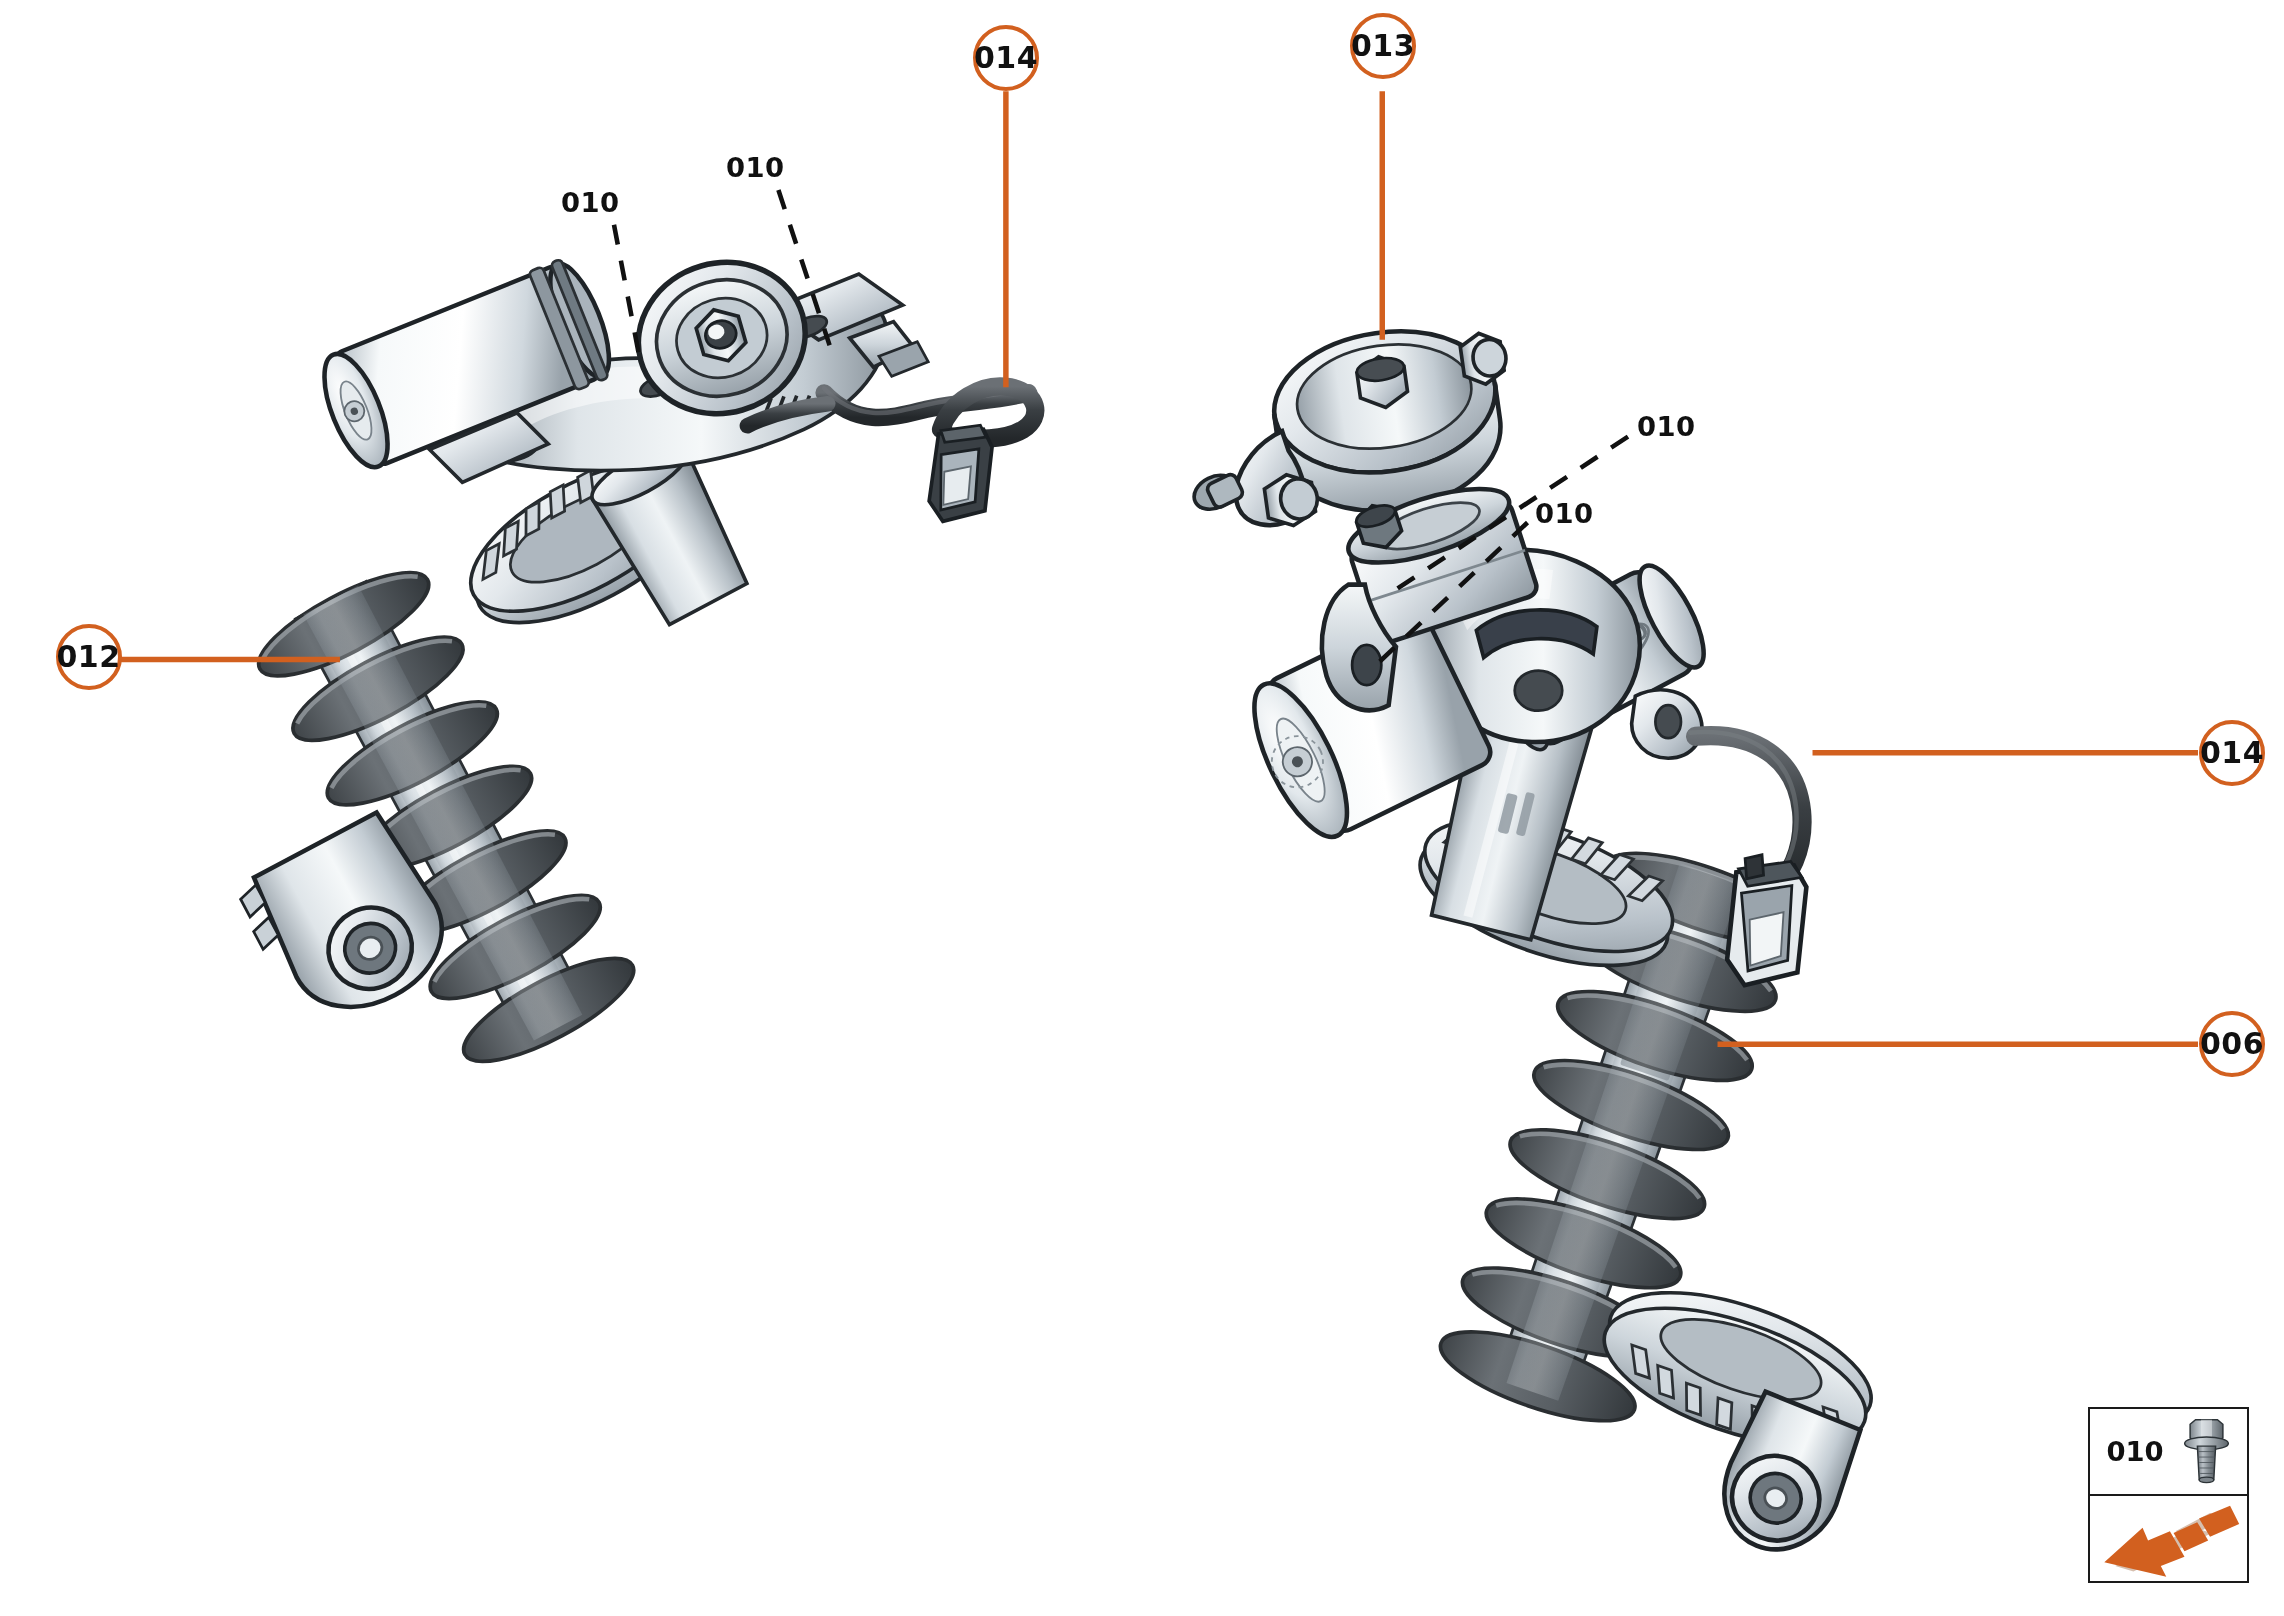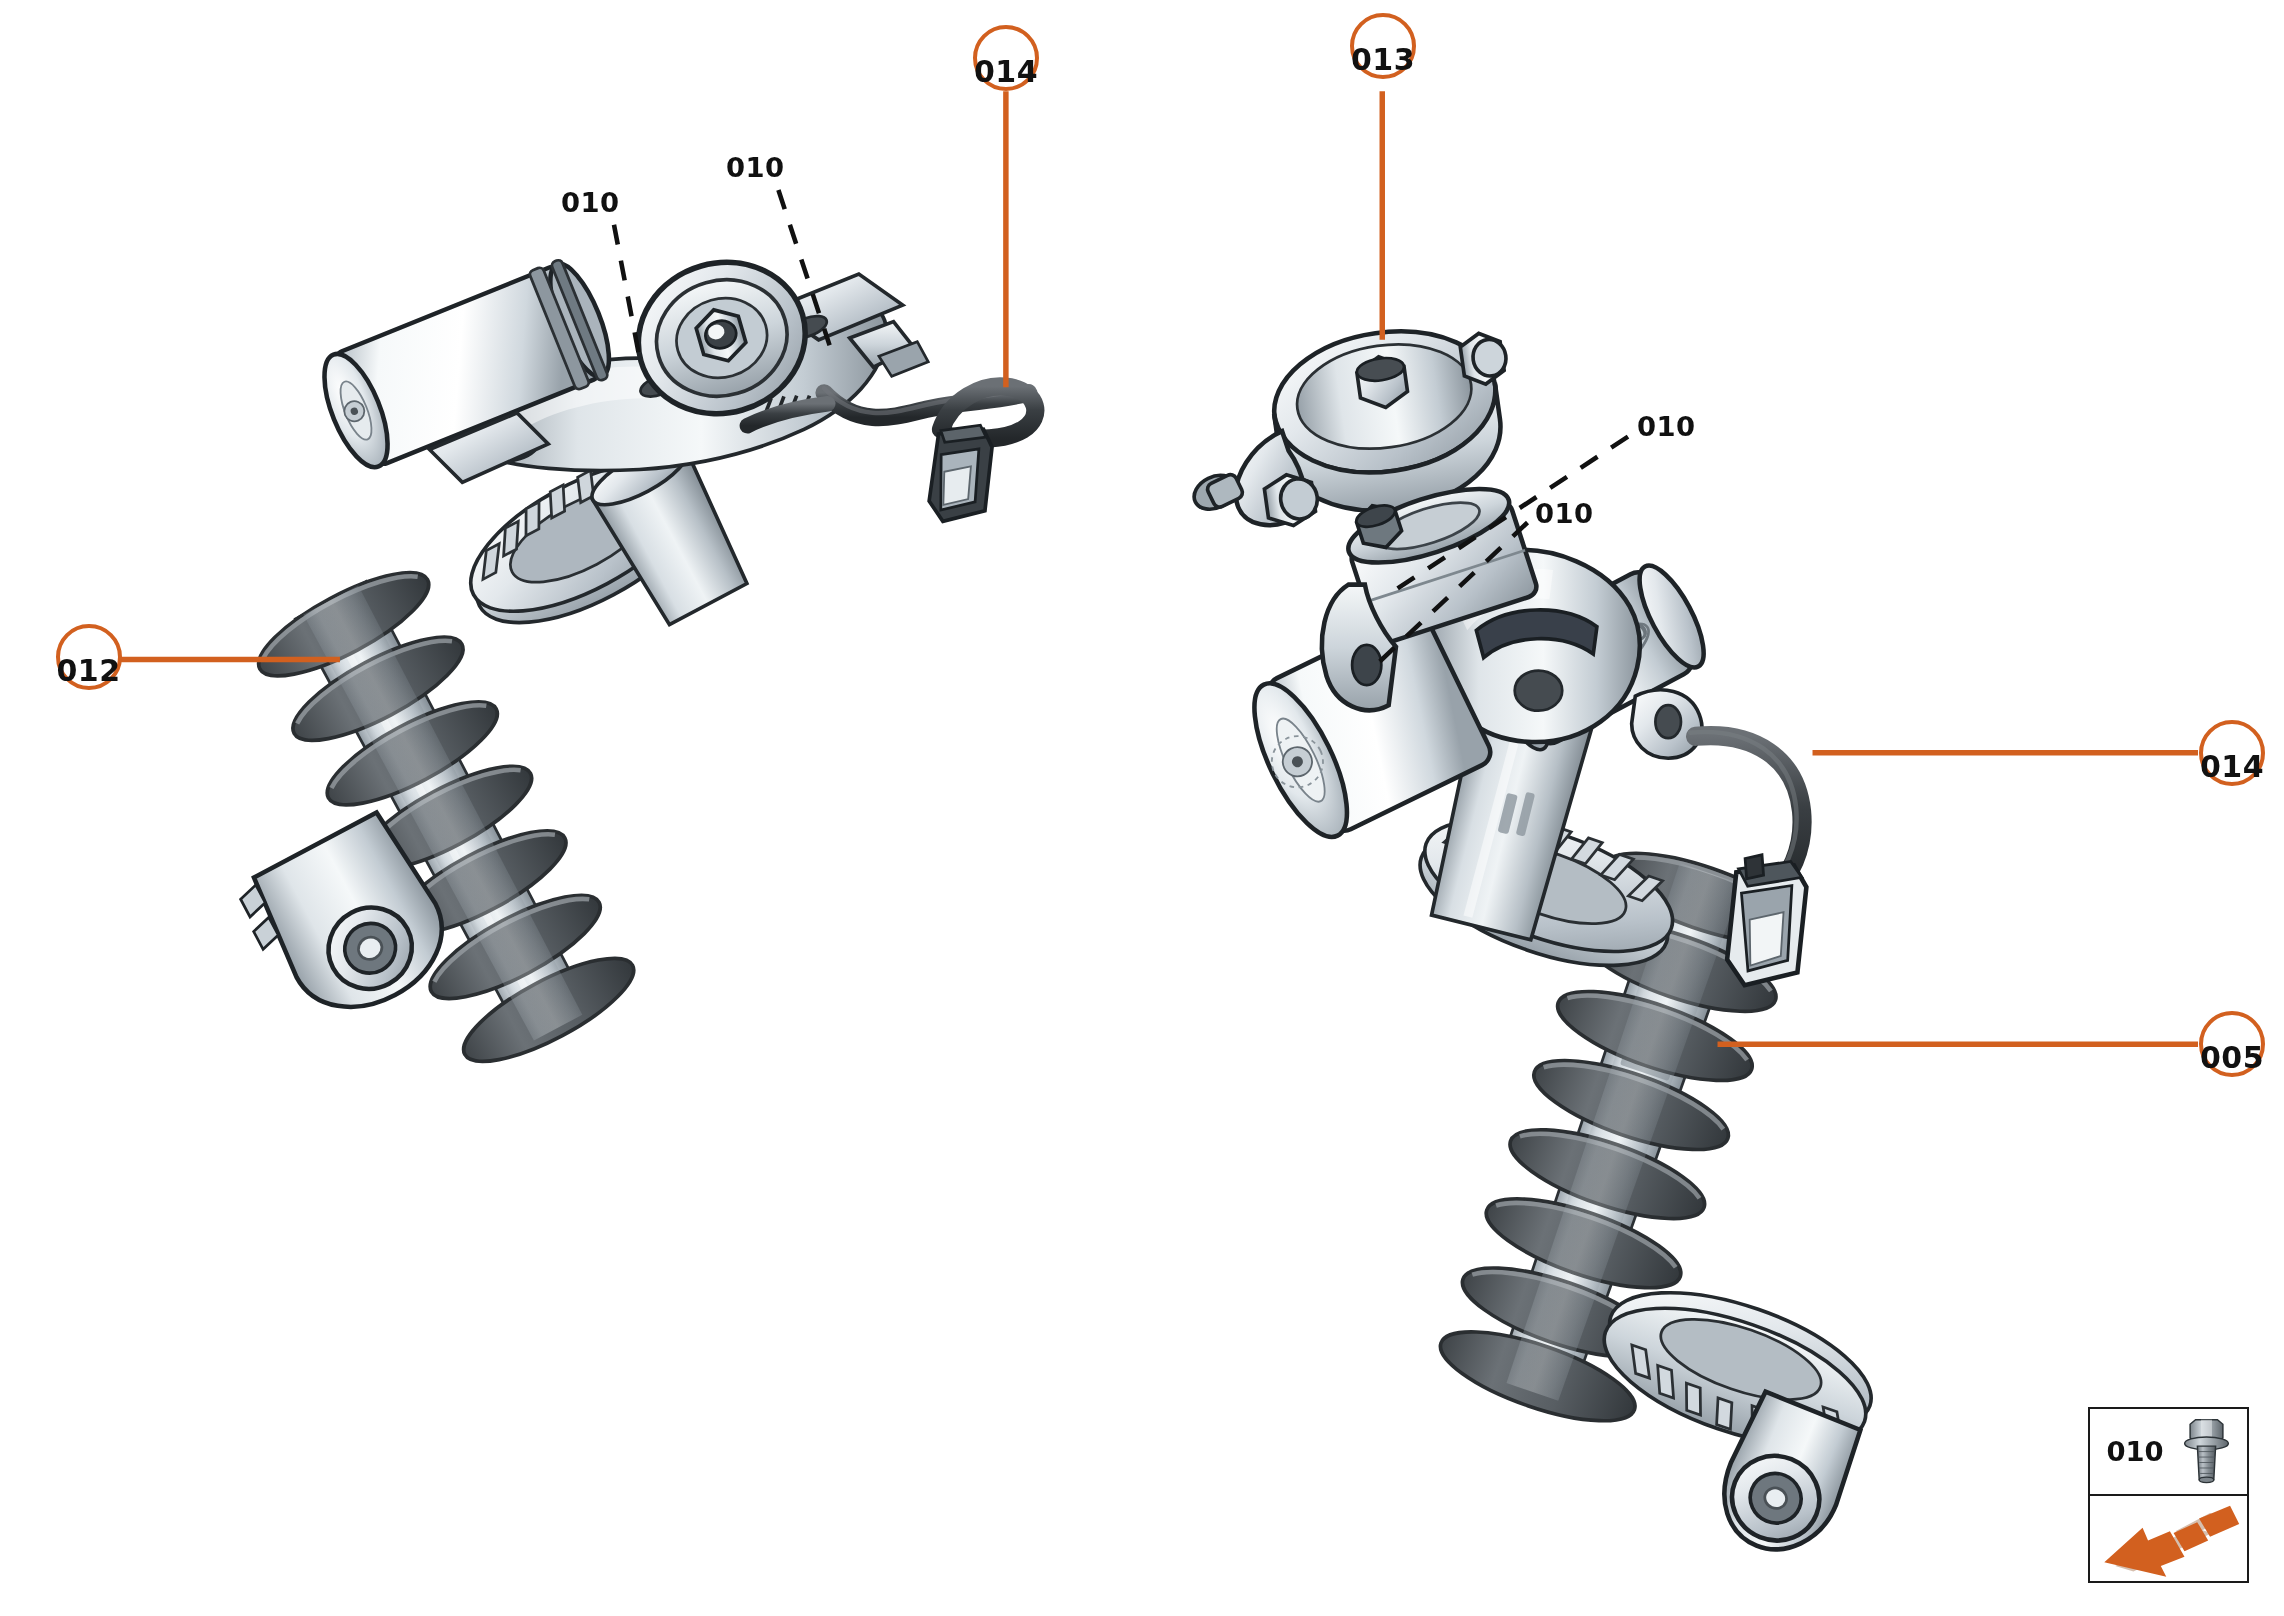--- a/index.html
+++ b/index.html
@@ -21,21 +21,21 @@
     width:2284px;
     height:1616px;
   }
   
   .callout{
     position:absolute;
     width:66px;height:66px;
     border-radius:50%;
     border:4.6px solid #d2601f;
     background:#ffffff;
-    display:flex;align-items:flex-end;justify-content:center;
+    display:flex;align-items:center;justify-content:center;
     box-sizing:border-box;
     z-index:40;
   }
   .callout span{
     font-size:30px;
     font-weight:bold;
     color:#111111;
     letter-spacing:0.5px;
     line-height:1;
   }
@@ -460,21 +460,21 @@
   <div class="callout" style="left:1350px;top:13px;">
     <span>013</span>
   </div>
   <div class="callout" style="left:15.5px;top:624px;margin-left:40px;">
     <span>012</span>
   </div>
   <div class="callout" style="left:2199px;top:720px;">
     <span>014</span>
   </div>
   <div class="callout" style="left:2199px;top:1011px;">
-    <span>005</span>
+    <span>006</span>
   </div>
 
   <div class="partnum" style="left:561px;top:187px;">010</div>
   <div class="partnum" style="left:726px;top:152px;">010</div>
   <div class="partnum" style="left:1637px;top:411px;">010</div>
   <div class="partnum" style="left:1535px;top:498px;">010</div>
 
   <div id="legend">
 
     <div class="legend-cell top">

